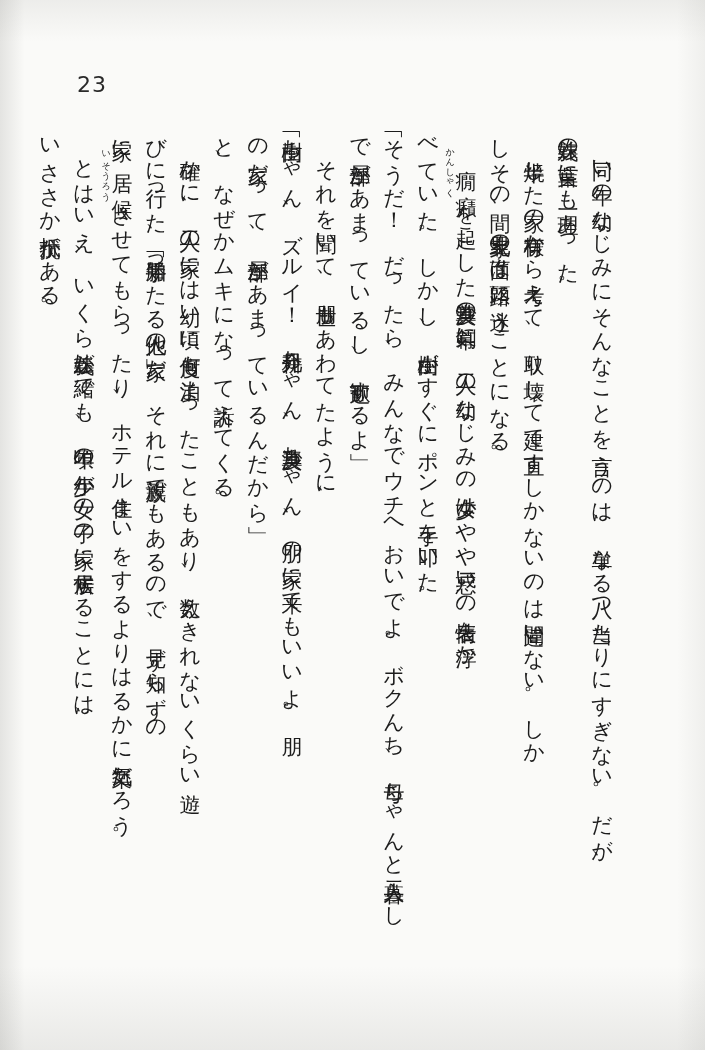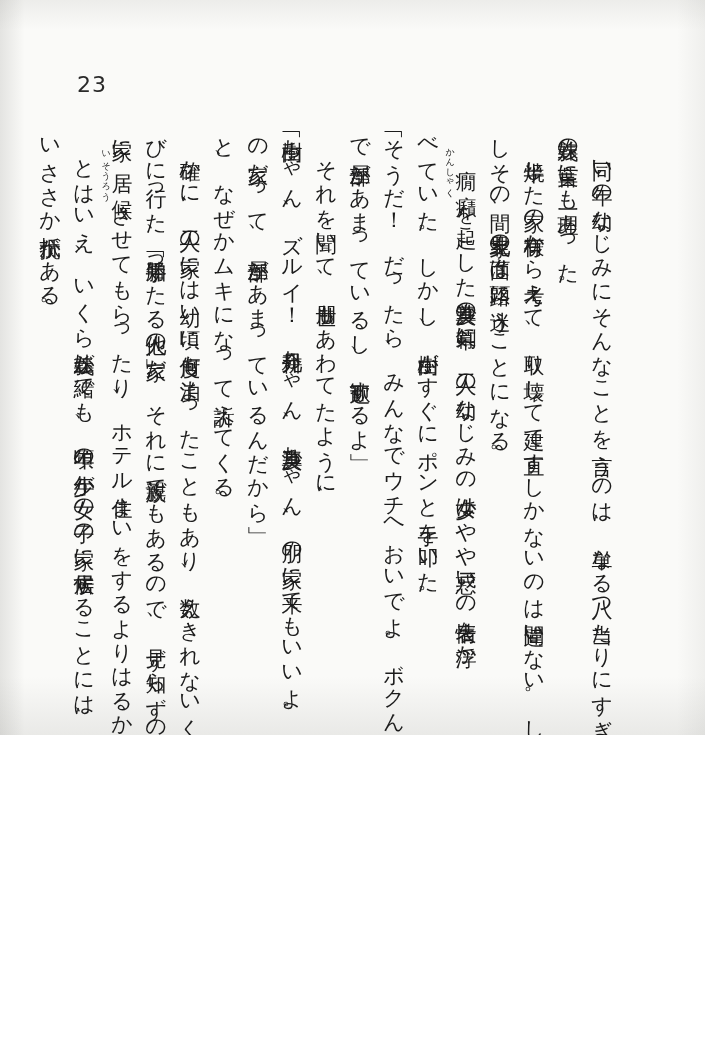--- a/index.html
+++ b/index.html
@@ -3,21 +3,21 @@
 <meta charset="utf-8">
 <style>
   html, body {
     margin: 0;
     padding: 0;
     background: #ffffff;
   }
   .book-page {
     position: relative;
     width: 705px;
-    height: 735px;
+    height: 1050px;
     overflow: hidden;
     background-color: #fafaf8;
     
     background-image:
       linear-gradient(to bottom, rgba(120,120,115,0.10) 0%, rgba(120,120,115,0.0) 4%, rgba(120,120,115,0.0) 92%, rgba(120,120,115,0.13) 100%),
       linear-gradient(to right, rgba(110,110,105,0.16) 0%, rgba(110,110,105,0.0) 3.5%, rgba(110,110,105,0.0) 96%, rgba(110,110,105,0.08) 100%);
     font-family: "DejaVu Serif", "Liberation Serif", serif;
     color: #1c1c1c;
   }
   .page-number {

